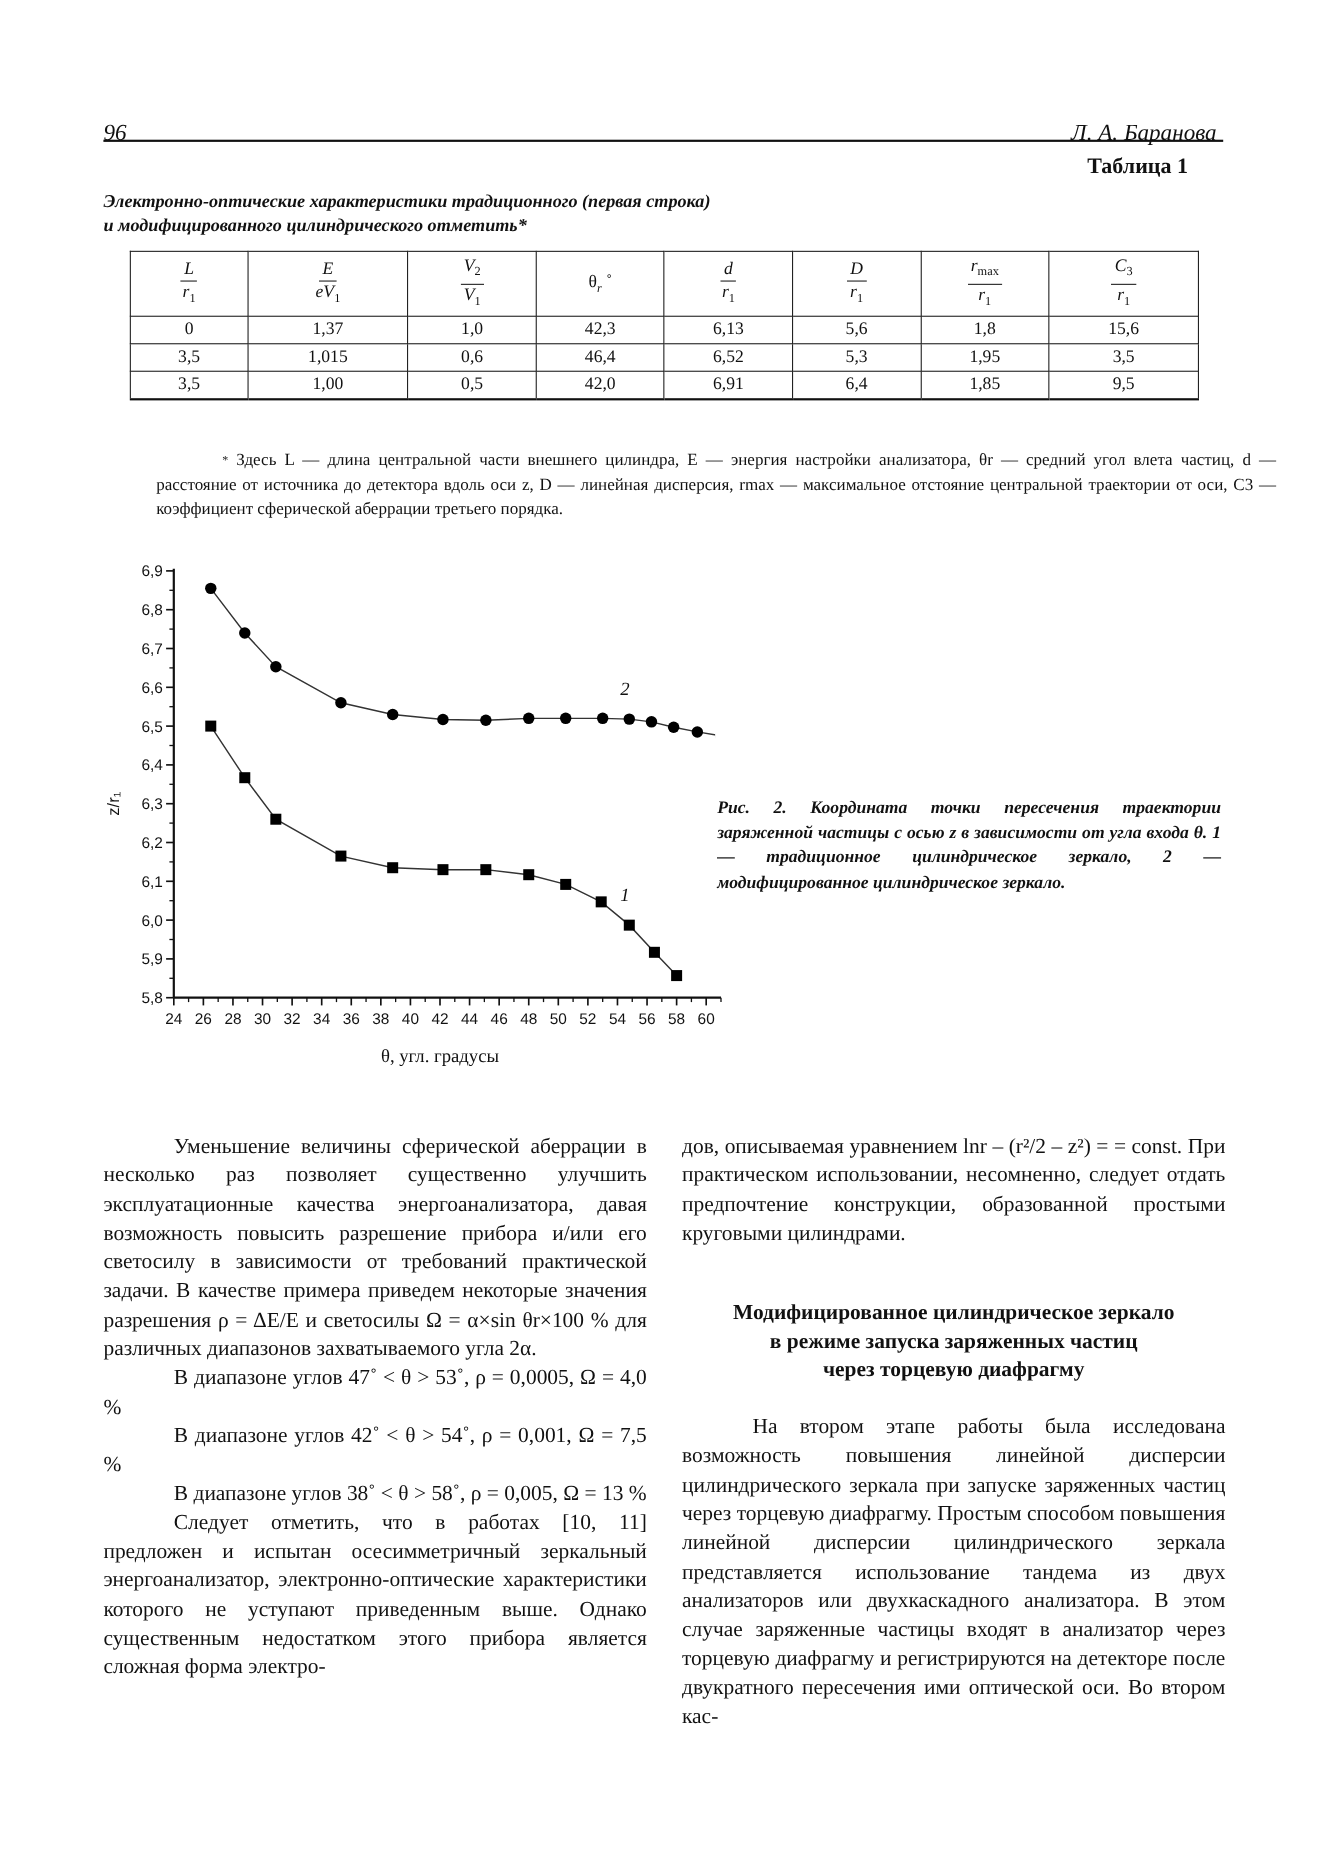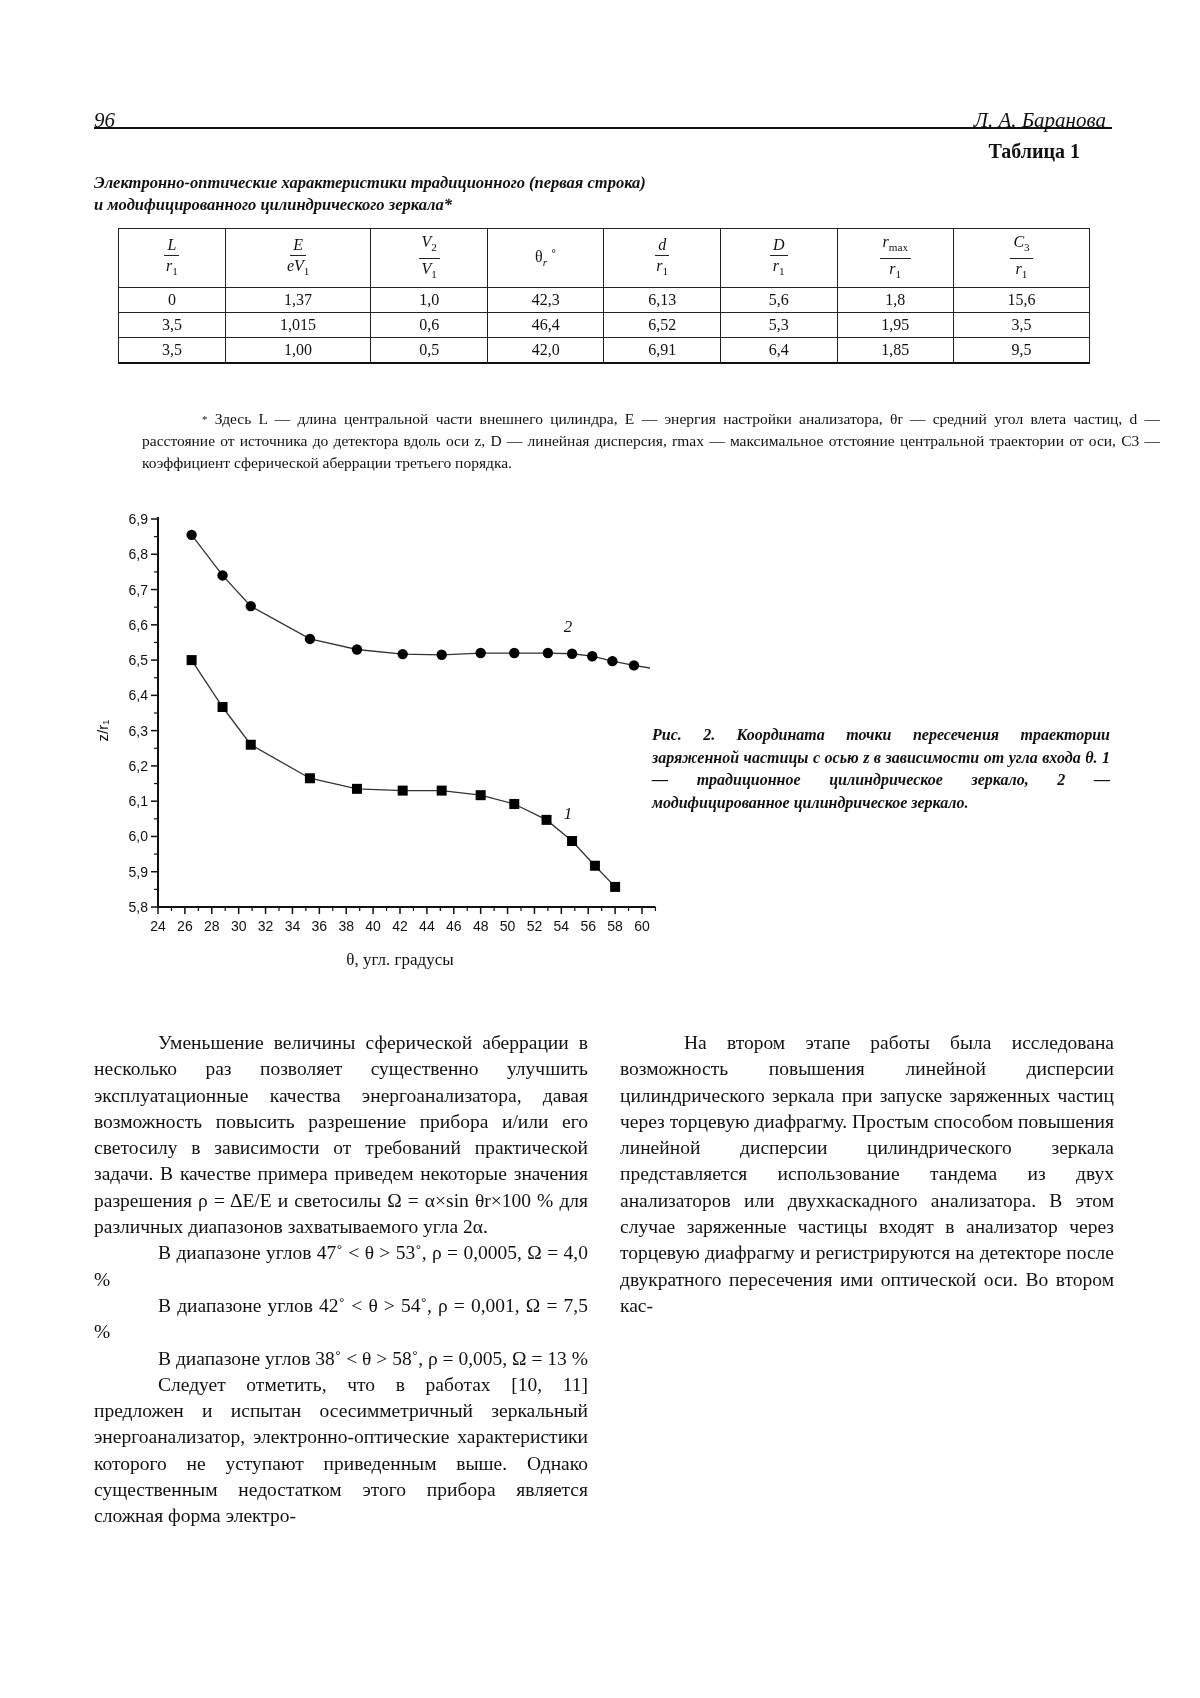--- a/index.html
+++ b/index.html
@@ -37,21 +37,21 @@
 
 <div class="abs running-head">
   <span class="pg">96</span>
   <span class="author">Л. А. Баранова</span>
 </div>
 <div class="abs head-rule"></div>
 
 <div class="abs table-label">Таблица 1</div>
 <div class="abs table-caption">
   <div>Электронно-оптические характеристики традиционного (первая строка)</div>
-  <div>и модифицированного цилиндрического зеркала*</div>
+  <div>и модифицированного цилиндрического отметить*</div>
 </div>
 
 <table class="data">
   <thead>
     <tr>
       <th style="width:11%"><span class="frac">
             <span class="num">L</span>
             <span class="den">r<sub>1</sub></span>
           </span></th>
       <th style="width:15%"><span class="frac">
@@ -264,14 +264,20 @@
 
 <div class="abs col col-left">
   <p class="ind">Уменьшение величины сферической аберрации в несколько раз позволяет существенно улучшить эксплуатационные качества энергоанализатора, давая возможность повысить разрешение прибора и/или его светосилу в зависимости от требований практической задачи. В качестве примера приведем некоторые значения разрешения ρ = ΔE/E и светосилы Ω = α×sin θr×100 % для различных диапазонов захватываемого угла 2α.</p>
   <p class="ind">В диапазоне углов 47˚ &lt; θ &gt; 53˚, ρ = 0,0005, Ω = 4,0 %</p>
   <p class="ind">В диапазоне углов 42˚ &lt; θ &gt; 54˚, ρ = 0,001, Ω = 7,5 %</p>
   <p class="ind">В диапазоне углов 38˚ &lt; θ &gt; 58˚, ρ = 0,005, Ω = 13 %</p>
   <p class="ind">Следует отметить, что в работах [10, 11] предложен и испытан осесимметричный зеркальный энергоанализатор, электронно-оптические характеристики которого не уступают приведенным выше. Однако существенным недостатком этого прибора является сложная форма электро-</p>
 </div>
 
 <div class="abs col col-right">
+  <p>дов, описываемая уравнением lnr – (r²/2 – z²) = = const. При практическом использовании, несомненно, следует отдать предпочтение конструкции, образованной простыми круговыми цилиндрами.</p>
+  <div class="section-title">
+    <div>Модифицированное цилиндрическое зеркало</div>
+    <div>в режиме запуска заряженных частиц</div>
+    <div>через торцевую диафрагму</div>
+  </div>
   <p class="ind">На втором этапе работы была исследована возможность повышения линейной дисперсии цилиндрического зеркала при запуске заряженных частиц через торцевую диафрагму. Простым способом повышения линейной дисперсии цилиндрического зеркала представляется использование тандема из двух анализаторов или двухкаскадного анализатора. В этом случае заряженные частицы входят в анализатор через торцевую диафрагму и регистрируются на детекторе после двукратного пересечения ими оптической оси. Во втором кас-</p>
 </div>
 
 </body></html>

